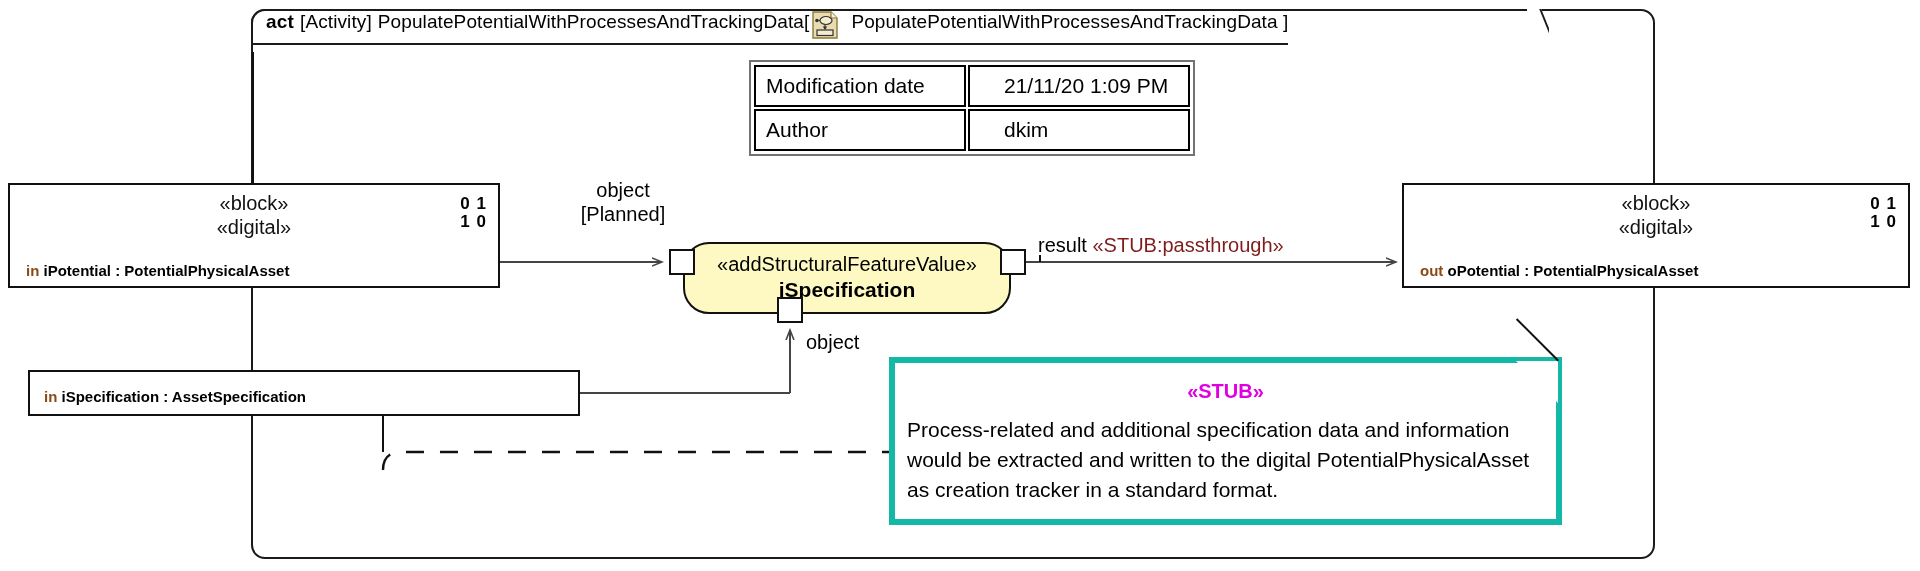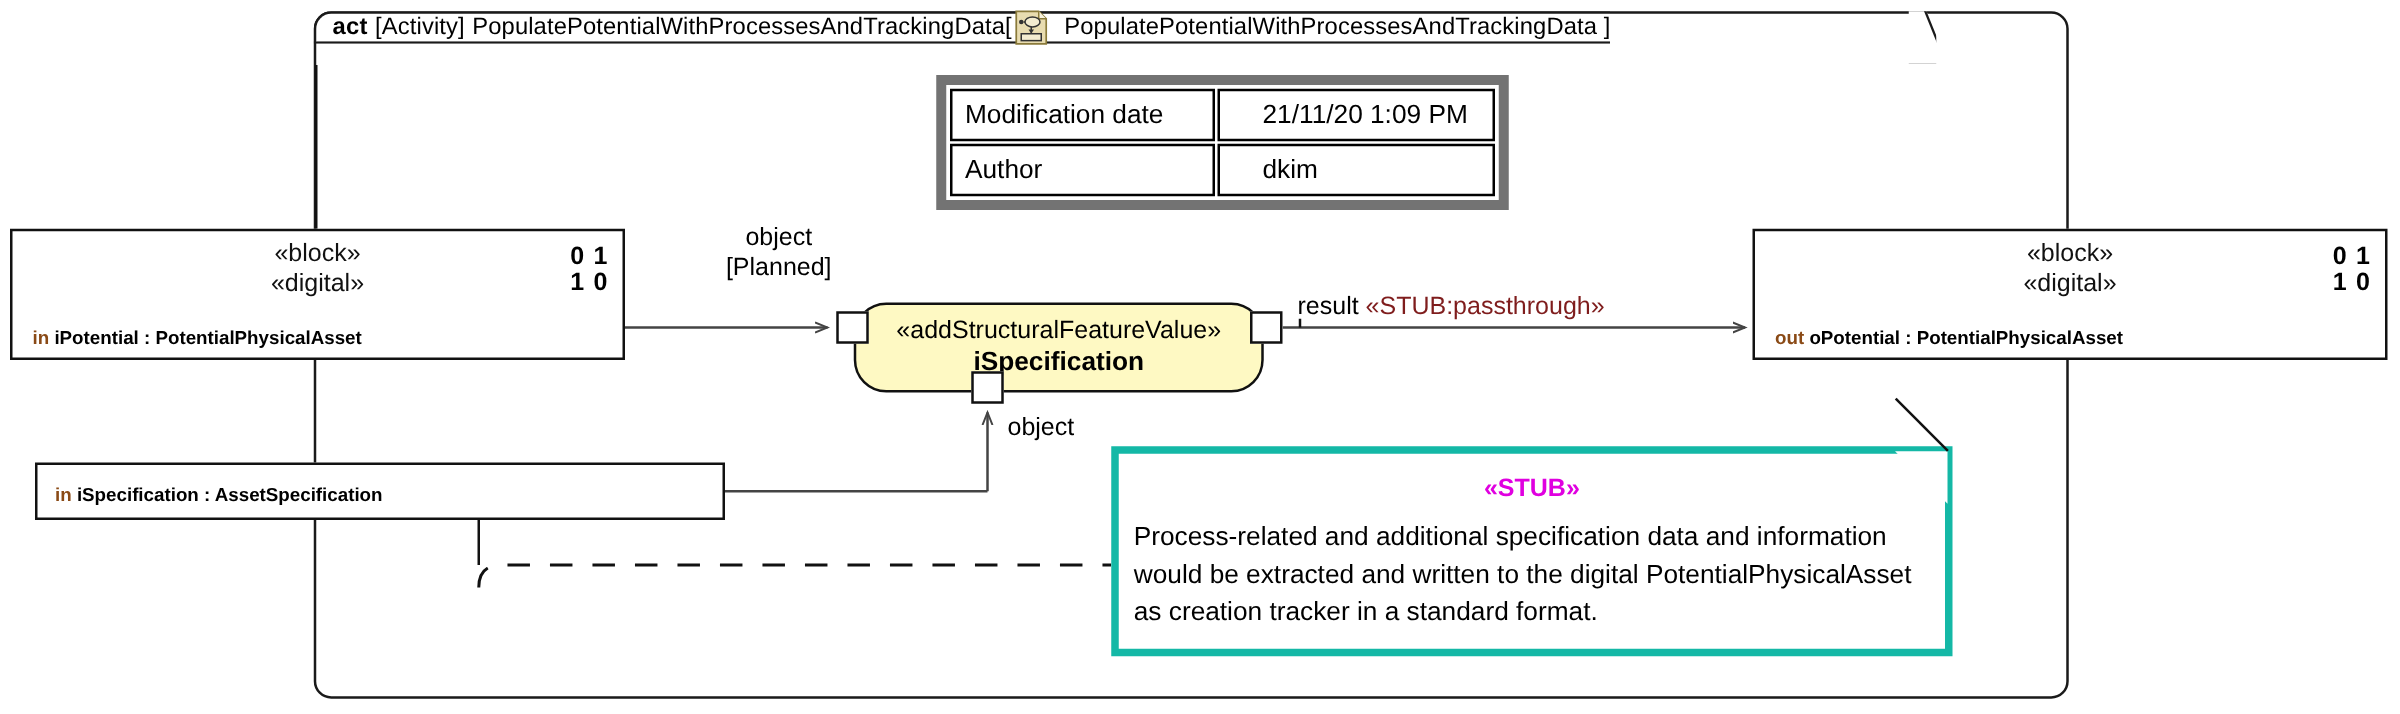--- a/index.html
+++ b/index.html
@@ -31,28 +31,28 @@
     height: 550px;
     border: 2px solid #1a1a1a;
     border-radius: 14px;
     box-sizing: border-box;
     background: transparent;
   }
   .act-tab {
     position: absolute;
     left: 251px;
     top: 9px;
-    height: 26px;
+    height: 36px;
     box-sizing: border-box;
     border: 2px solid #1a1a1a;
     border-top-left-radius: 14px;
     border-right: none;
     background: #ffffff;
     display: flex;
-    align-items: center;
+    align-items: flex-start;
     padding: 0 0 0 13px;
     white-space: nowrap;
   }
   .act-tab-clip {
     position: absolute;
     top: 9px;
     height: 42px;
     width: 22px;
     overflow: hidden;
   }
@@ -86,21 +86,21 @@
     margin: 0 7px 0 3px;
     position: relative;
     vertical-align: middle;
   }
 
   
   .meta-table {
     position: absolute;
     left: 749px;
     top: 60px;
-    border: 8px solid #737373;
+    border: 2px solid #737373;
     background: #fff;
     padding: 2px;
     box-sizing: border-box;
   }
   .meta-row { display: flex; }
   .meta-cell {
     border: 2px solid #000;
     box-sizing: border-box;
     height: 42px;
     display: flex;
@@ -127,21 +127,21 @@
   }
   .stereo {
     font-size: 20px;
     color: #111;
     display: block;
   }
   .digital-mark {
     position: absolute;
     right: 11px;
     top: 10px;
-    font-size: 20px;
+    font-size: 17px;
     font-weight: bold;
     line-height: 1.05;
     text-align: right;
     letter-spacing: 1px;
   }
   .objnode-name {
     position: absolute;
     left: 16px;
     bottom: 7px;
     font-size: 15px;

